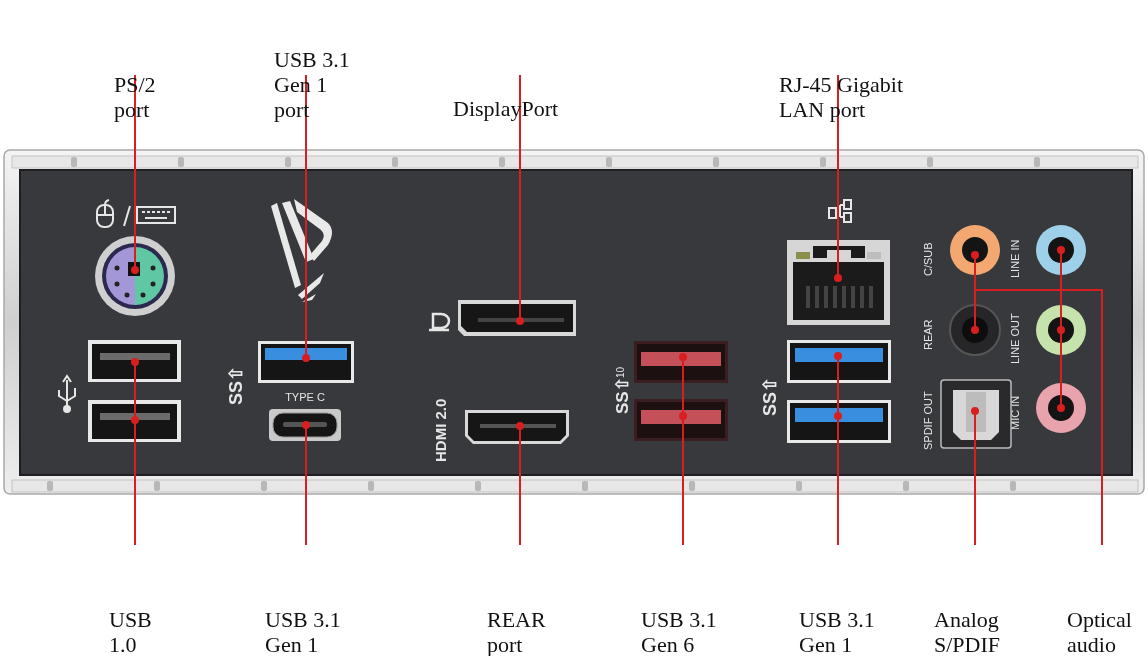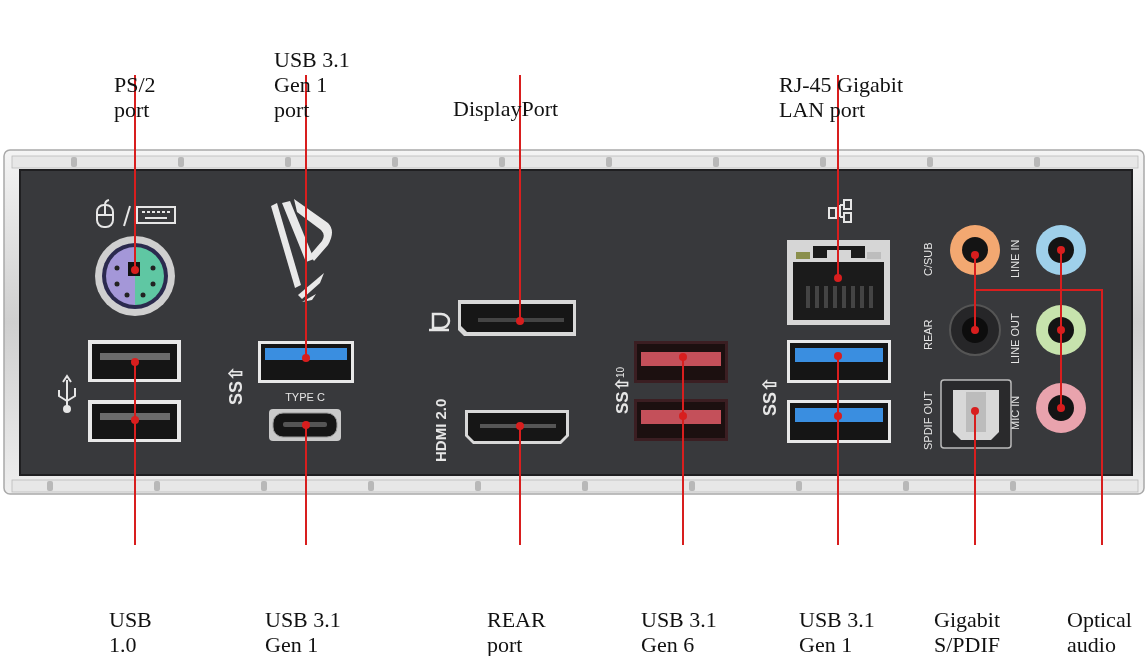--- a/index.html
+++ b/index.html
@@ -290,17 +290,17 @@
 <div class="label" style="left:487px; top:557px;">
   <span>REAR</span><span>port</span>
 </div>
 <div class="label" style="left:641px; top:557px;">
   <span>USB 3.1</span><span>Gen 6</span>
 </div>
 <div class="label" style="left:799px; top:557px;">
   <span>USB 3.1</span><span>Gen 1</span>
 </div>
 <div class="label" style="left:934px; top:557px;">
-  <span>Gigabit</span><span>S/PDIF</span>
+  <span>Analog</span><span>S/PDIF</span>
 </div>
 <div class="label" style="left:1067px; top:557px;">
   <span>Optical</span><span>audio</span>
 </div>
 
 </body></html>

